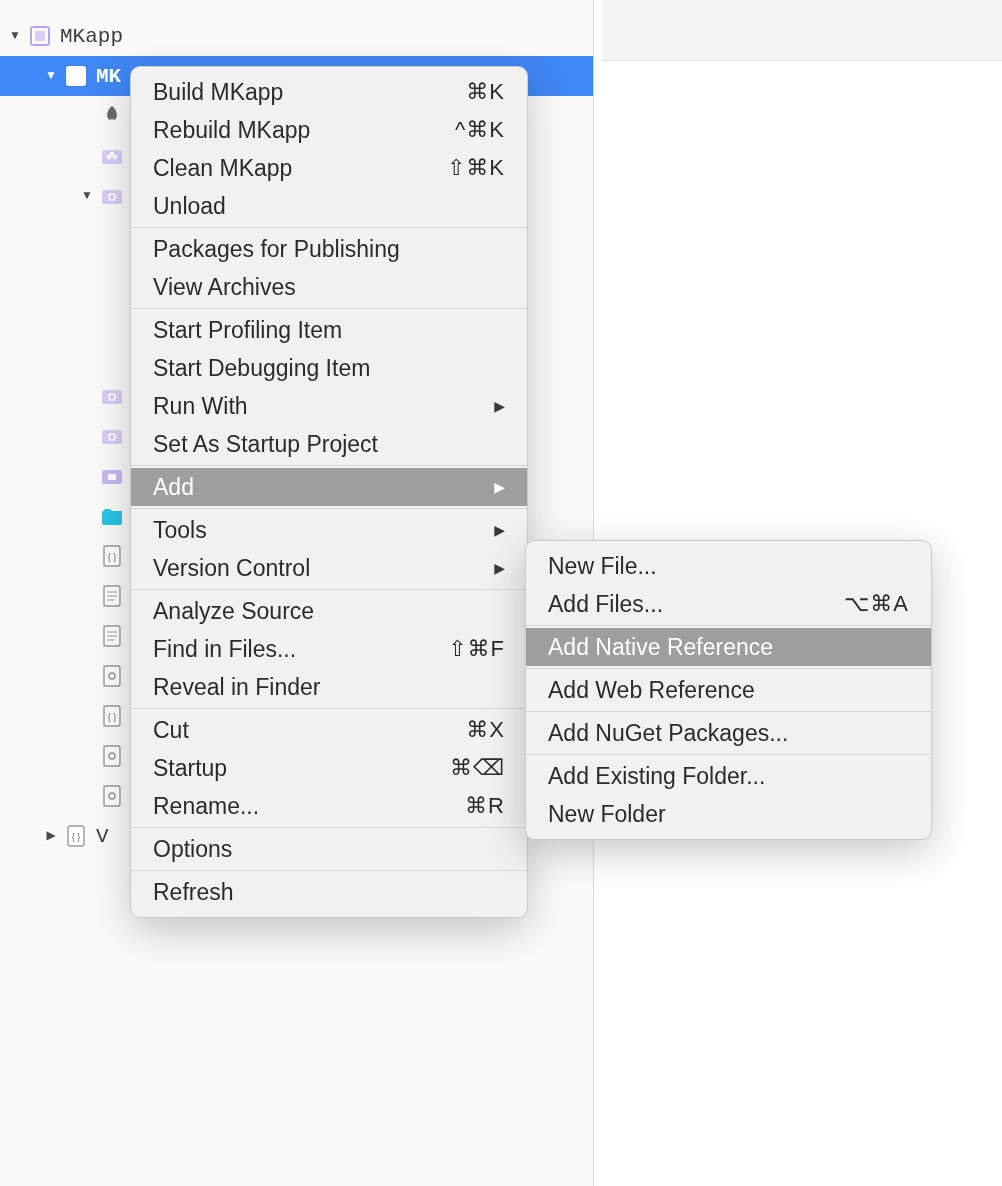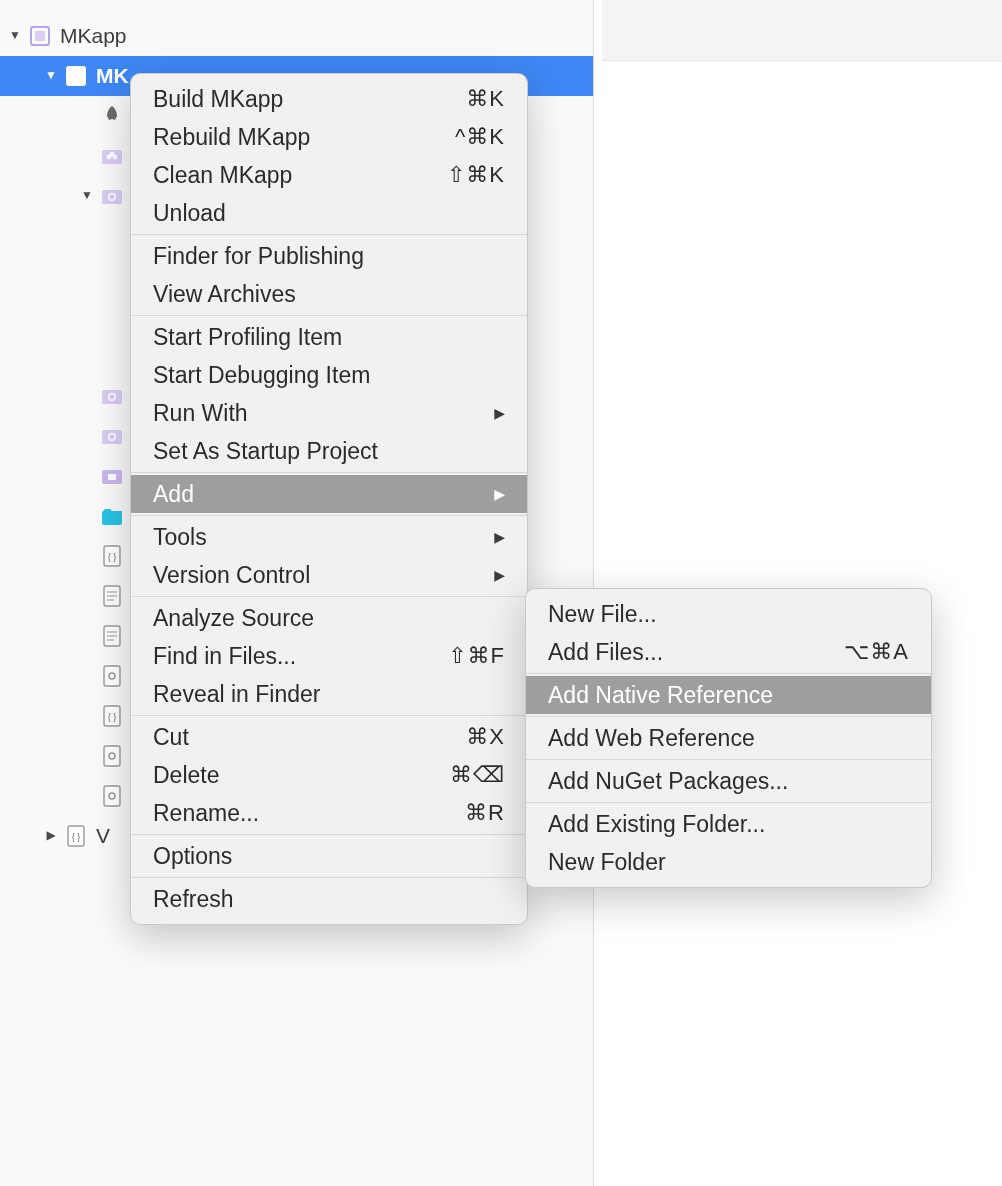--- a/index.html
+++ b/index.html
@@ -51,39 +51,39 @@
   .icon {
     width: 24px; height: 24px;
     display: inline-flex;
     align-items: center;
     justify-content: center;
     margin-right: 8px;
     border-radius: 4px;
     flex-shrink: 0;
   }
   .icon svg { width: 24px; height: 24px; }
-  .tree-label { overflow:hidden; text-overflow:clip; }
+  .tree-label { overflow:hidden; text-overflow:clip;font-family:Liberation Mono, monospace; }
 
   
   .menu {
     position: absolute;
     background: #f1f1f1;
     border: 1px solid #c9c9c9;
     border-radius: 10px;
     box-shadow: 0 12px 40px rgba(0,0,0,0.22);
     padding: 6px 0;
   }
   .menu-primary {
     left: 130px;
-    top: 73px;
+    top: 66px;
     width: 398px;
   }
   .menu-sub {
     left: 525px;
-    top: 588px;
+    top: 540px;
     width: 407px;
   }
   .menu-sep {
     height: 1px;
     background: #d6d6d6;
     margin: 2px 0;
   }
   .menu-item {
     display: flex;
     align-items: center;
@@ -380,21 +380,21 @@
       </div>
     <div class="menu-item">
         <span class="mi-left">
         <span>Unload</span>
       </span>
         <span class="mi-right"></span>
       </div>
     <div class="menu-sep"></div>
     <div class="menu-item">
         <span class="mi-left">
-        <span>Finder for Publishing</span>
+        <span>Packages for Publishing</span>
       </span>
         <span class="mi-right"></span>
       </div>
     <div class="menu-item">
         <span class="mi-left">
         <span>View Archives</span>
       </span>
         <span class="mi-right"></span>
       </div>
     <div class="menu-sep"></div>
@@ -475,21 +475,21 @@
     <div class="menu-item">
         <span class="mi-left">
         <span>Cut</span>
       </span>
         <span class="mi-right">
         <span class="shortcut">⌘X</span>
       </span>
       </div>
     <div class="menu-item">
         <span class="mi-left">
-        <span>Delete</span>
+        <span>Startup</span>
       </span>
         <span class="mi-right">
         <span class="shortcut">⌘⌫</span>
       </span>
       </div>
     <div class="menu-item">
         <span class="mi-left">
         <span>Rename...</span>
       </span>
         <span class="mi-right">

